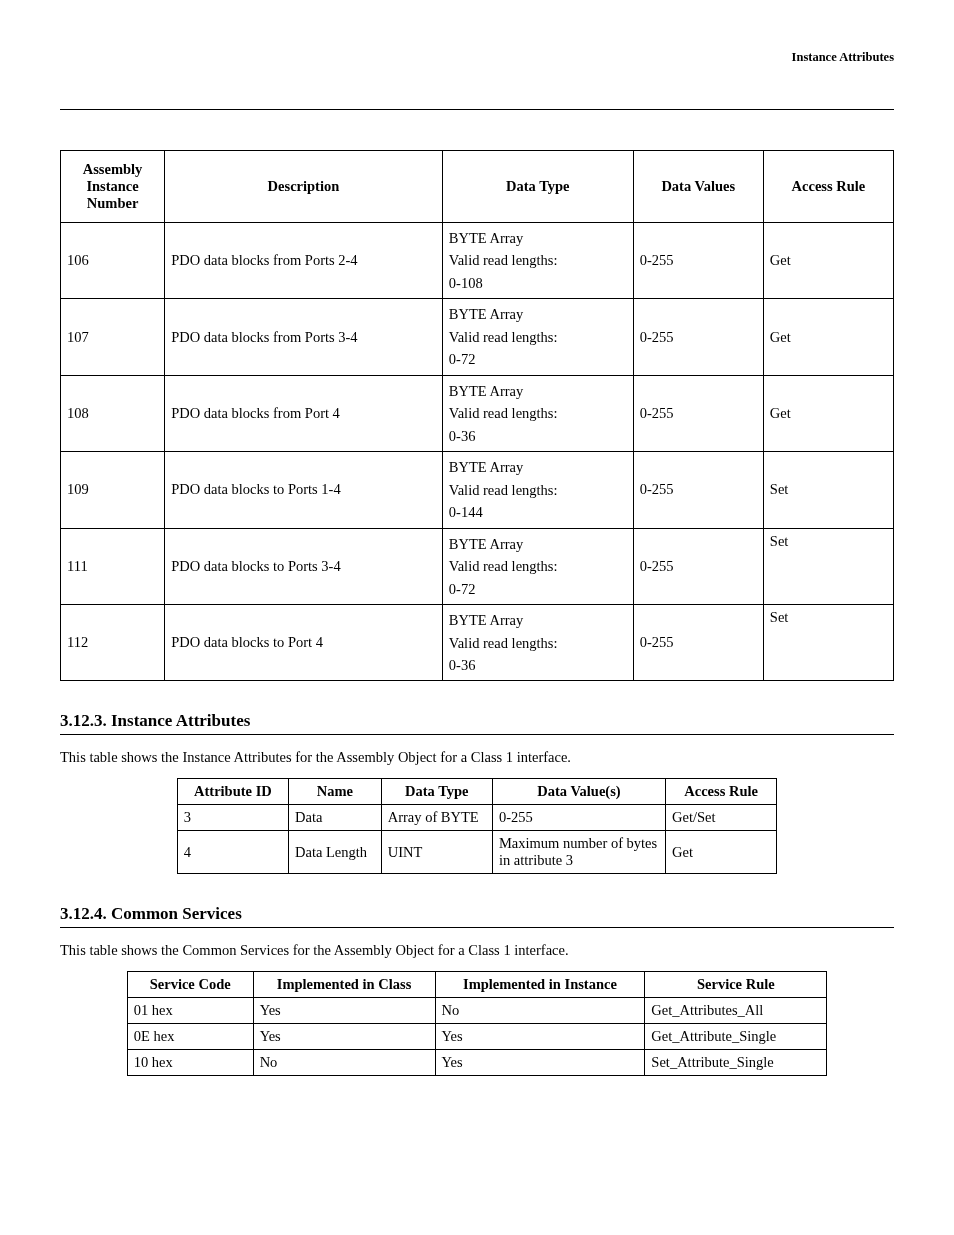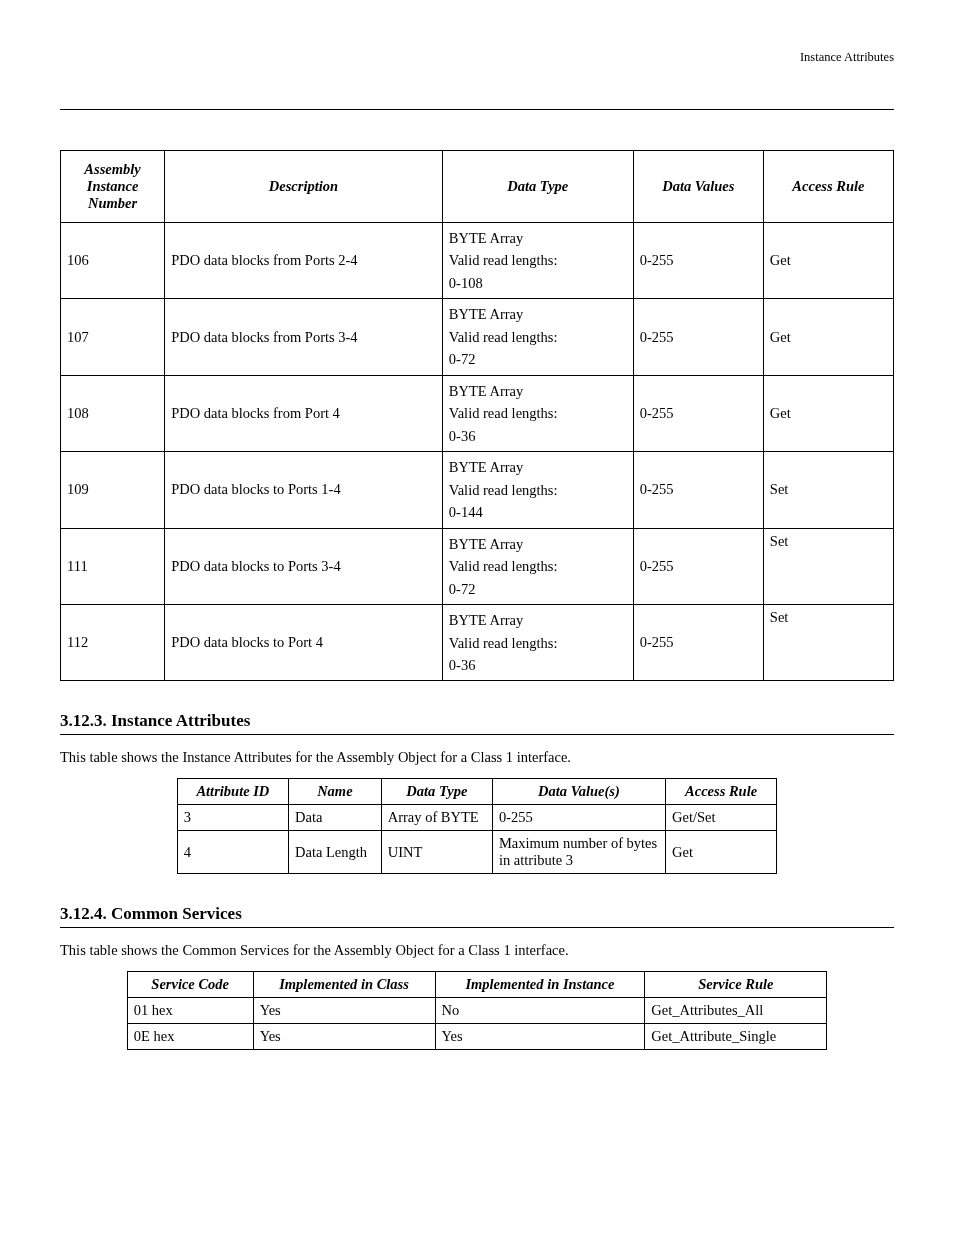--- a/index.html
+++ b/index.html
@@ -7,21 +7,21 @@
     font-family: "Times New Roman", Times, serif;
     font-size: 14.5px;
     margin: 0;
     padding: 50px 60px 40px 60px;
     color: #000;
     background: #fff;
     width: 954px;
   }
   .header-right {
     text-align: right;
-    font-weight: normal;
+    font-weight: bold;
     font-size: 12.5px;
     padding-bottom: 4px;
     margin-bottom: 40px;
   }
   .header-rule {
     border-top: 1px solid #000;
     margin-bottom: 40px;
   }
   h2.section {
     font-size: 17px;
@@ -39,21 +39,21 @@
   }
   table.t1 { width: 100%; margin-bottom: 10px; }
   table.t2 { width: 72%; margin: 4px auto; }
   table.t3 { width: 84%; margin: 8px auto; }
   th, td {
     border: 1px solid #000;
     padding: 4px 6px;
     text-align: left;
     vertical-align: middle;
   }
-  th { font-weight: bold; text-align: center; font-style: italic; }
+  th { font-weight: bold; text-align: center; }
   .t1 th { padding-top: 10px; padding-bottom: 10px;}
   .dt-cell { line-height: 1.55; }
 </style>
 </head>
 <body>
 
 <div class="header-right">Instance Attributes</div>
 <div class="header-rule"></div>
 
 <table class="t1">
@@ -161,14 +161,20 @@
         <td>Yes</td>
         <td>No</td>
         <td>Get_Attributes_All</td>
       </tr>
       <tr>
         <td>0E hex</td>
         <td>Yes</td>
         <td>Yes</td>
         <td>Get_Attribute_Single</td>
       </tr>
+      <tr>
+        <td>10 hex</td>
+        <td>No</td>
+        <td>Yes</td>
+        <td>Set_Attribute_Single</td>
+      </tr>
     </tbody>
 </table>
 
 </body></html>

